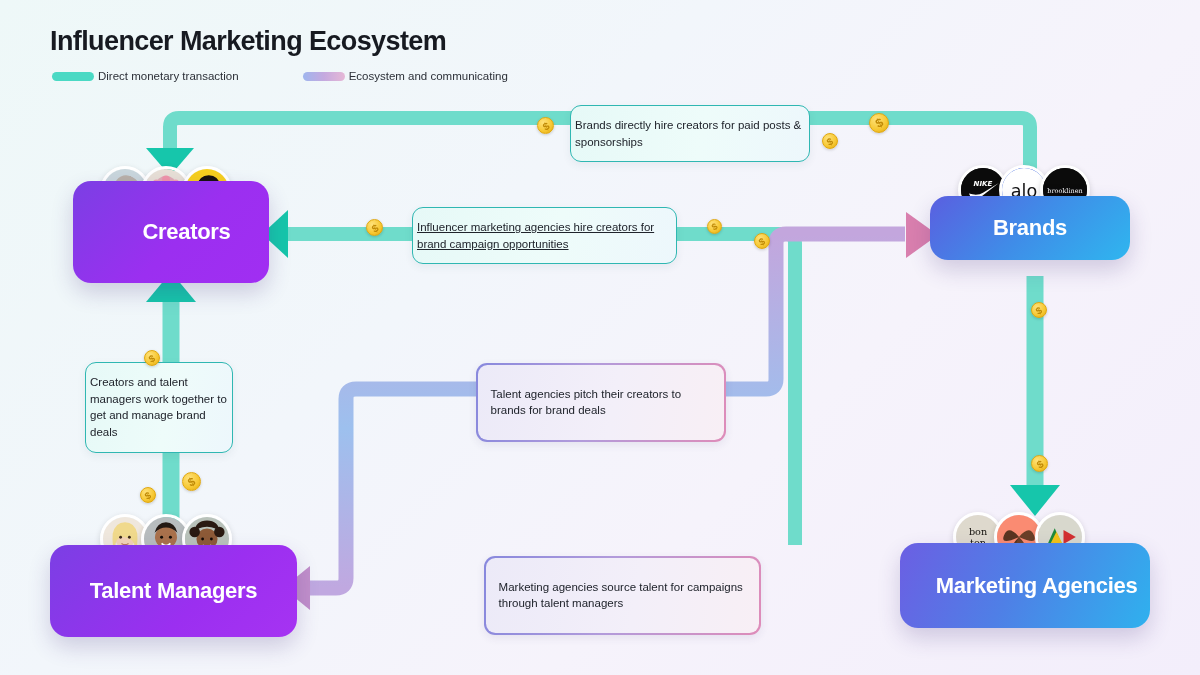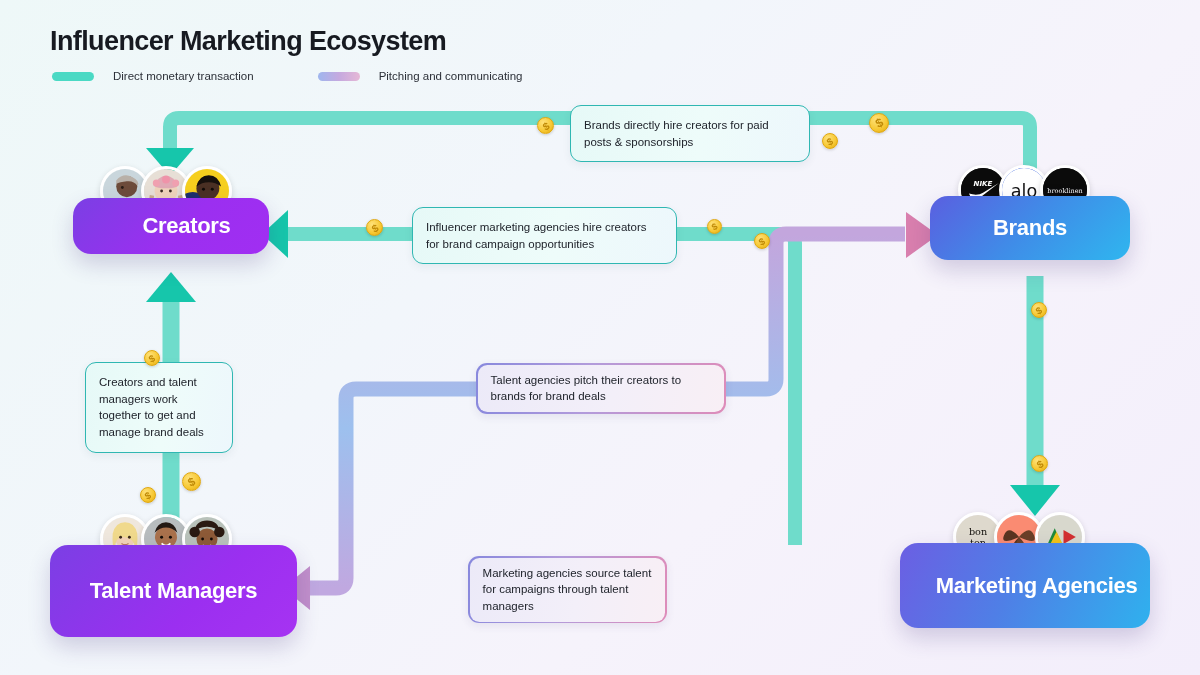--- a/index.html
+++ b/index.html
@@ -12,38 +12,38 @@
   }
   #stage { position: absolute; inset: 0; }
 
   
   .title {
     position: absolute; left: 50px; top: 26px;
     font-size: 27px; font-weight: bold; color: #171a21;
     letter-spacing: -0.6px;
   }
   .legend { position: absolute; left: 52px; top: 70px; display: flex; gap: 64px; align-items: center; }
-  .legend-item { display: flex; align-items: center; gap: 19px; }
+  .legend-item { display: flex; align-items: center; gap: 4px; }
   .legend-swatch { width: 42px; height: 9px; border-radius: 5px; }
   .legend-swatch.money { background: #4ad9c4; }
   .legend-swatch.pitch { background: linear-gradient(90deg, #9fb6ee 0%, #c5a9df 50%, #e6b8d6 100%); }
   .legend-label { font-size: 11.5px; color: #2c3038; }
 
   
   svg.edges { position: absolute; inset: 0; width: 1200px; height: 675px; }
 
   
   .node {
     position: absolute; border-radius: 18px;
     display: flex; align-items: center; justify-content: center;
     color: #fff; font-weight: bold;
     box-shadow: 0 10px 22px rgba(60, 40, 120, 0.20);
   }
   .node-label { font-size: 22px; letter-spacing: -0.3px; }
-  .node.creators   { left: 73px;  top: 198px; width: 196px; height: 56px;
+  .node.creators   { left: 73px;  top: 181px; width: 196px; height: 102px;
                      background: linear-gradient(135deg, #7b3fe4 0%, #9b2ff0 55%, #a12ef2 100%); padding-left: 31px; }
   .node.brands     { left: 930px; top: 196px; width: 200px; height: 64px;
                      background: linear-gradient(135deg, #5a5fe0 0%, #3f8de8 50%, #2fb6ef 100%); }
   .node.talent     { left: 50px;  top: 545px; width: 247px; height: 92px;
                      background: linear-gradient(135deg, #7b3fe4 0%, #9b2ff0 60%, #a633f2 100%); }
   .node.agencies   { left: 900px; top: 543px; width: 250px; height: 85px;
                      background: linear-gradient(115deg, #6b5fe3 0%, #4f7fe6 45%, #2fb1ee 100%); padding-left: 23px; }
 
   .avatars { position: absolute; display: flex; }
   .avatar {
@@ -52,37 +52,37 @@
     box-shadow: 0 2px 6px rgba(0,0,0,0.14);
     display: flex; align-items: center; justify-content: center;
   }
   .avatar + .avatar { margin-left: -9px; }
   .avatar svg { width: 100%; height: 100%; display: block; }
   .logo-circle { background: #111; }
   .logo-circle.white { background: #1d4ed8; }
 
   
   .card {
-    position: absolute; border-radius: 11px; padding: 11px 13px;
+    position: absolute; border-radius: 11px; padding: 11px 4px;
     font-size: 11.5px; line-height: 1.45; color: #20242c;
     background: #f0fbfa;
     border: 1.6px solid #2cb5b0;
     box-shadow: 0 3px 9px rgba(40,70,90,0.07);
   }
   .card.teal {
     background: linear-gradient(100deg, #e6f9f7 0%, #eefcfa 55%, #edf7fc 100%);
     border-color: #2fb7b2;
   }
   .violet-wrap {
     position: absolute; border-radius: 11px; padding: 1.6px;
     background: linear-gradient(100deg, #8788dd 0%, #b29bdb 45%, #de8cb9 100%);
     box-shadow: 0 3px 9px rgba(70,50,110,0.09);
   }
   .violet-wrap .inner {
-    border-radius: 9.5px; padding: 7px 13px;
+    border-radius: 9.5px; padding: 21px 13px;
     font-size: 11.5px; line-height: 1.45; color: #20242c;
     background: linear-gradient(100deg, #eceaf8 0%, #f3eff9 55%, #f8eff5 100%);
   }
 
   
   .coin { position: absolute; border-radius: 50%; display: flex;
           align-items: center; justify-content: center;
           background: radial-gradient(circle at 35% 30%, #ffe27a 0%, #f6c62f 62%, #dba510 100%);
           border: 1.5px solid #e0a70f;
           color: #c08a06; font-weight: bold;
@@ -96,21 +96,21 @@
 
   <div class="title">Influencer Marketing Ecosystem</div>
 
   <div class="legend">
     <div class="legend-item">
       <div class="legend-swatch money"></div>
       <div class="legend-label">Direct monetary transaction</div>
     </div>
     <div class="legend-item">
       <div class="legend-swatch pitch"></div>
-      <div class="legend-label">Pitching and communicating</div>
+      <div class="legend-label">Ecosystem and communicating</div>
     </div>
   </div>
 
   <svg class="edges" viewBox="0 0 1200 675">
     <defs>
       <linearGradient id="pitchGradH" x1="0" y1="0" x2="1" y2="0">
         <stop offset="0%" stop-color="#b9a9e2"></stop>
           <stop offset="55%" stop-color="#d7b0d8"></stop>
           <stop offset="100%" stop-color="#f0a8c4"></stop>
       </linearGradient>
@@ -278,30 +278,30 @@
           <path d="M29 17 L43 25 L29 33z" fill="#d32f2f"></path>
         </svg>
     </div>
   </div>
   <div class="node agencies">
     <span class="node-label">Marketing Agencies</span>
   </div>
 
   <div class="card teal" style="left:570px; top:105px; width:240px;">Brands directly hire creators for paid posts &amp; sponsorships</div>
 
-  <div class="card teal" style="left:412px; top:207px; width:265px;">Influencer marketing agencies hire creators for brand campaign opportunities</div>
+  <div class="card teal" style="left:412px; top:207px; width:265px;text-decoration:underline;">Influencer marketing agencies hire creators for brand campaign opportunities</div>
 
   <div class="card teal" style="left:85px; top:362px; width:148px;">Creators and talent managers work together to get and manage brand deals</div>
 
 
   <div class="violet-wrap" style="left:476px; top:363px; width:250px;">
     <div class="inner">Talent agencies pitch their creators to brands for brand deals</div>
   </div>
 
-  <div class="violet-wrap" style="left:468px; top:556px; width:199px;">
+  <div class="violet-wrap" style="left:484px; top:556px; width:277px;">
     <div class="inner">Marketing agencies source talent for campaigns through talent managers</div>
   </div>
 
   <div id="coin-layer">
       <div class="coin" style="left: 537px; top: 117px; width: 17px; height: 17px; font-size: 10.54px;">
         <span>$</span>
       </div>
       <div class="coin" style="left: 869px; top: 113px; width: 20px; height: 20px; font-size: 12.4px;">
         <span>$</span>
       </div>

